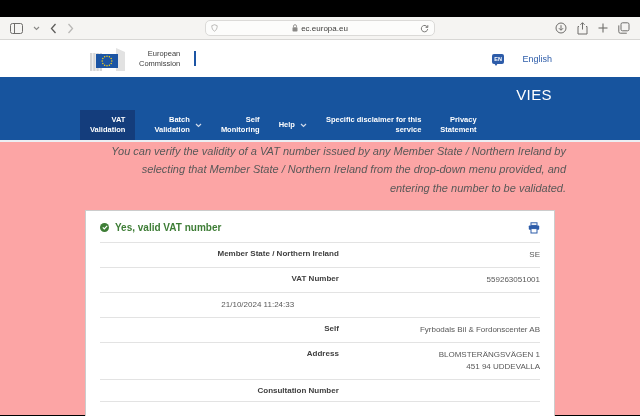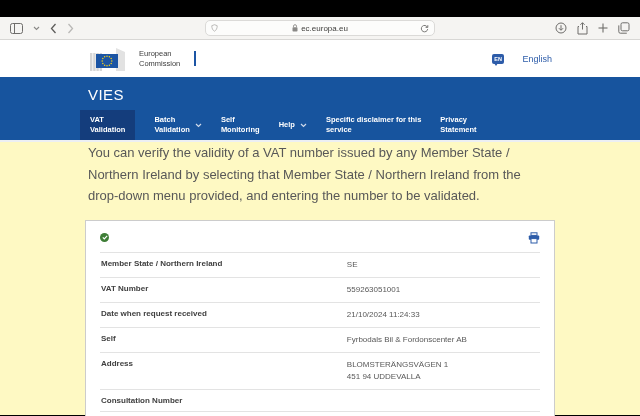--- a/index.html
+++ b/index.html
@@ -26,21 +26,21 @@
     border-radius:5px; display:flex; align-items:center; padding:0 5px;
     position:relative;
   }
   .addr-shield { color:#b5b4b2; margin-right:auto; }
   .addr-center { position:absolute; left:0; right:0; display:flex; justify-content:center; align-items:center; gap:3px; }
   .addr-url { font-size:8px; color:#3e3d3b; }
   .addr-lock { color:#8a8987; display:inline-flex; }
   .addr-refresh { margin-left:auto; color:#7a7977; display:inline-flex; }
 
   
-  .page { background:#fef9c3; height:375px; }
+  .page { background:#fca5a5; height:375px;text-align:right; }
 
   
   .ec-header { height:37px; background:#fff; display:flex; align-items:center; padding:0 88px; }
   .ec-logo { display:flex; align-items:center; gap:7px; }
   .ec-logo svg { display:block; }
   .ec-logo-text { font-size:7.5px; line-height:1.3; color:#3c3c3c; }
   .ec-divider { width:2px; height:15px; background:#1c55a4; margin-left:7px; }
   .lang { margin-left:auto; display:flex; align-items:center; gap:18px; }
   .lang-badge {
     position:relative; background:#2d5ca9; color:#fff; font-size:5.5px; font-weight:bold;
@@ -60,21 +60,21 @@
   .nav-item {
     display:flex; align-items:center; gap:5px; color:#fff;
     font-size:7.5px; font-weight:600; line-height:1.35; padding:5px 0; cursor:pointer;
   }
   .nav-item.active { background:#143d7c; padding:5px 10px; }
   .nav-item .chev { display:inline-flex; color:#cfd9ea; }
 
   
   .content { padding:0 85px; }
   .page-title { font-size:15px; font-weight:bold; color:#404040; margin:13px 0 10px 3px; }
-  .page-desc { font-size:13px; color:#585858; line-height:1.65; width:466px; margin-left:3px; }
+  .page-desc { font-size:11px; color:#585858; line-height:1.65; width:466px; margin-left:15px;font-style:italic; }
 
   
   .card { width:470px; border:1px solid #cccccc; margin-top:13px; background:#fff; }
   .card-head { display:flex; align-items:center; padding:11px 14px 8px 14px; }
   .check-icon {
     width:9px; height:9px; border-radius:50%; background:#3e7d36;
     display:inline-flex; align-items:center; justify-content:center; margin-right:6px; flex:none;
   }
   .status-text { font-size:10px; font-weight:bold; color:#3e7d36; }
   .print-btn { margin-left:auto; display:inline-flex; cursor:pointer; color:#2d5ca9; }
@@ -262,40 +262,40 @@
     <div class="content">
       <p class="page-desc">You can verify the validity of a VAT number issued by any Member State / Northern Ireland by selecting that Member State / Northern Ireland from the drop-down menu provided, and entering the number to be validated.</p>
 
       <div class="card">
         <div class="card-head">
           <span class="check-icon">
             <svg width="6" height="5" viewBox="0 0 6 5" fill="none" stroke="#ffffff" stroke-width="1.2">
                 <polyline points="0.8,2.4 2.3,3.9 5.2,0.9"></polyline>
               </svg>
           </span>
+          <span class="status-text">Yes, valid VAT number</span>
           <span class="print-btn">
             <svg width="12" height="12" viewBox="0 0 12 12" fill="none" stroke="#2d5ca9" stroke-width="1">
               <rect x="3" y="0.8" width="6" height="2.6"></rect>
               <rect x="0.8" y="3.4" width="10.4" height="4.4" rx="0.8" fill="#2d5ca9" stroke="none"></rect>
               <rect x="3" y="6.6" width="6" height="4.4" fill="#ffffff"></rect>
             </svg>
           </span>
         </div>
 
         <div class="vat-table">
           <div class="vrow">
             <span class="vlabel">Member State / Northern Ireland</span>
             <span class="vvalue">SE</span>
           </div>
           <div class="vrow">
             <span class="vlabel">VAT Number</span>
             <span class="vvalue">559263051001</span>
           </div>
           <div class="vrow">
-            <span class="vlabel">Date when request received</span>
             <span class="vvalue">21/10/2024 11:24:33</span>
           </div>
           <div class="vrow">
             <span class="vlabel">Self</span>
             <span class="vvalue">Fyrbodals Bil &amp; Fordonscenter AB</span>
           </div>
           <div class="vrow">
             <span class="vlabel">Address</span>
             <span class="vvalue">
               <span>BLOMSTERÄNGSVÄGEN 1</span><br>

